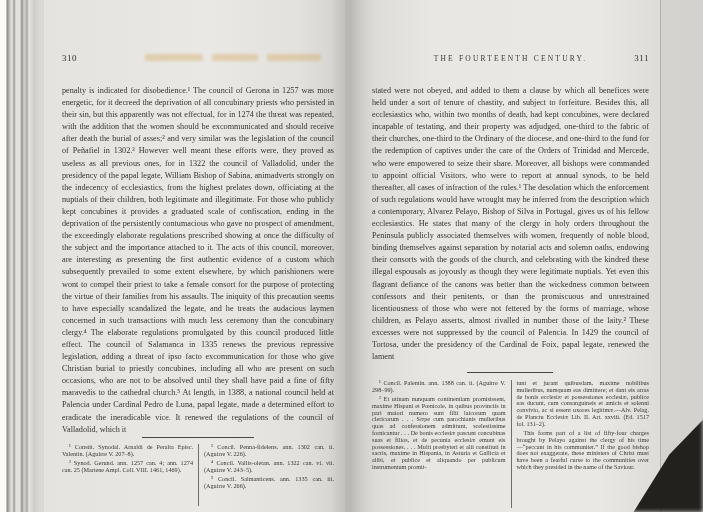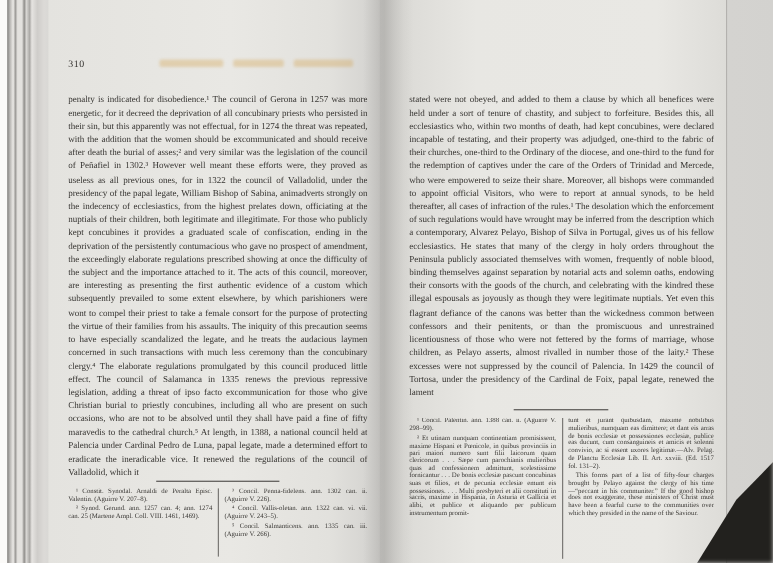--- a/index.html
+++ b/index.html
@@ -84,20 +84,25 @@
     </div>
     <div class="fn-col second">
       <p class="fn">³ Concil. Penna-fidelens. ann. 1302 can. ii. (Aguirre V. 226).</p>
       <p class="fn">⁴ Concil. Vallis-oletan. ann. 1322 can. vi. vii. (Aguirre V. 243–5).</p>
       <p class="fn">⁵ Concil. Salmanticens. ann. 1335 can. iii. (Aguirre V. 266).</p>
     </div>
   </div>
 </div>
 
 <div class="page page-right">
+  <div class="head-row">
+    <span class="head-spacer"></span>
+    <span class="running-head">THE FOURTEENTH CENTURY.</span>
+    <span class="pagenum right">311</span>
+  </div>
   <div class="body-text">stated were not obeyed, and added to them a clause by which all benefices were held under a sort of tenure of chastity, and subject to forfeiture. Besides this, all ecclesiastics who, within two months of death, had kept concubines, were declared incapable of testating, and their property was adjudged, one-third to the fabric of their churches, one-third to the Ordinary of the diocese, and one-third to the fund for the redemption of captives under the care of the Orders of Trinidad and Mercede, who were empowered to seize their share. Moreover, all bishops were commanded to appoint official Visitors, who were to report at annual synods, to be held thereafter, all cases of infraction of the rules.¹ The desolation which the enforcement of such regulations would have wrought may be inferred from the description which a contemporary, Alvarez Pelayo, Bishop of Silva in Portugal, gives us of his fellow ecclesiastics. He states that many of the clergy in holy orders throughout the Peninsula publicly associated themselves with women, frequently of noble blood, binding themselves against separation by notarial acts and solemn oaths, endowing their consorts with the goods of the church, and celebrating with the kindred these illegal espousals as joyously as though they were legitimate nuptials. Yet even this flagrant defiance of the canons was better than the wickedness common between confessors and their penitents, or than the promiscuous and unrestrained licentiousness of those who were not fettered by the forms of marriage, whose children, as Pelayo asserts, almost rivalled in number those of the laity.² These excesses were not suppressed by the council of Palencia. In 1429 the council of Tortosa, under the presidency of the Cardinal de Foix, papal legate, renewed the lament</div>
   <div class="fn-rule"></div>
   <div class="fns">
     <div class="fn-col first">
       <p class="fn">¹ Concil. Palentin. ann. 1388 can. ii. (Aguirre V. 298–99).</p>
       <p class="fn">² Et utinam nunquam continentiam promisissent, maxime Hispani et Pœnicole, in quibus provinciis in pari maiori numero sunt filii laicorum quam clericorum . . . Sæpe cum parochianis mulieribus quas ad confessionem admittunt, scelestissime fornicantur . . . De bonis ecclesiæ pascunt concubinas suas et filios, et de pecunia ecclesiæ emunt eis possessiones. . . . Multi presbyteri et alii constituti in sacris, maxime in Hispania, in Asturia et Gallicia et alibi, et publice et aliquando per publicum instrumentum promit-</p>
     </div>
     <div class="fn-col second">
       <p class="fn no-indent">tunt et jurant quibusdam, maxime nobilibus mulieribus, numquam eas dimittere; et dant eis arras de bonis ecclesiæ et possessiones ecclesiæ, publice eas ducunt, cum consanguineis et amicis et solenni convivio, ac si essent uxores legitimæ.—Alv. Pelag. de Planctu Ecclesiæ Lib. II. Art. xxviii. (Ed. 1517 fol. 131–2).</p>
       <p class="fn">This forms part of a list of fifty-four charges brought by Pelayo against the clergy of his time—“peccant in his communiter.” If the good bishop does not exaggerate, these ministers of Christ must have been a fearful curse to the communities over which they presided in the name of the Saviour.</p>

